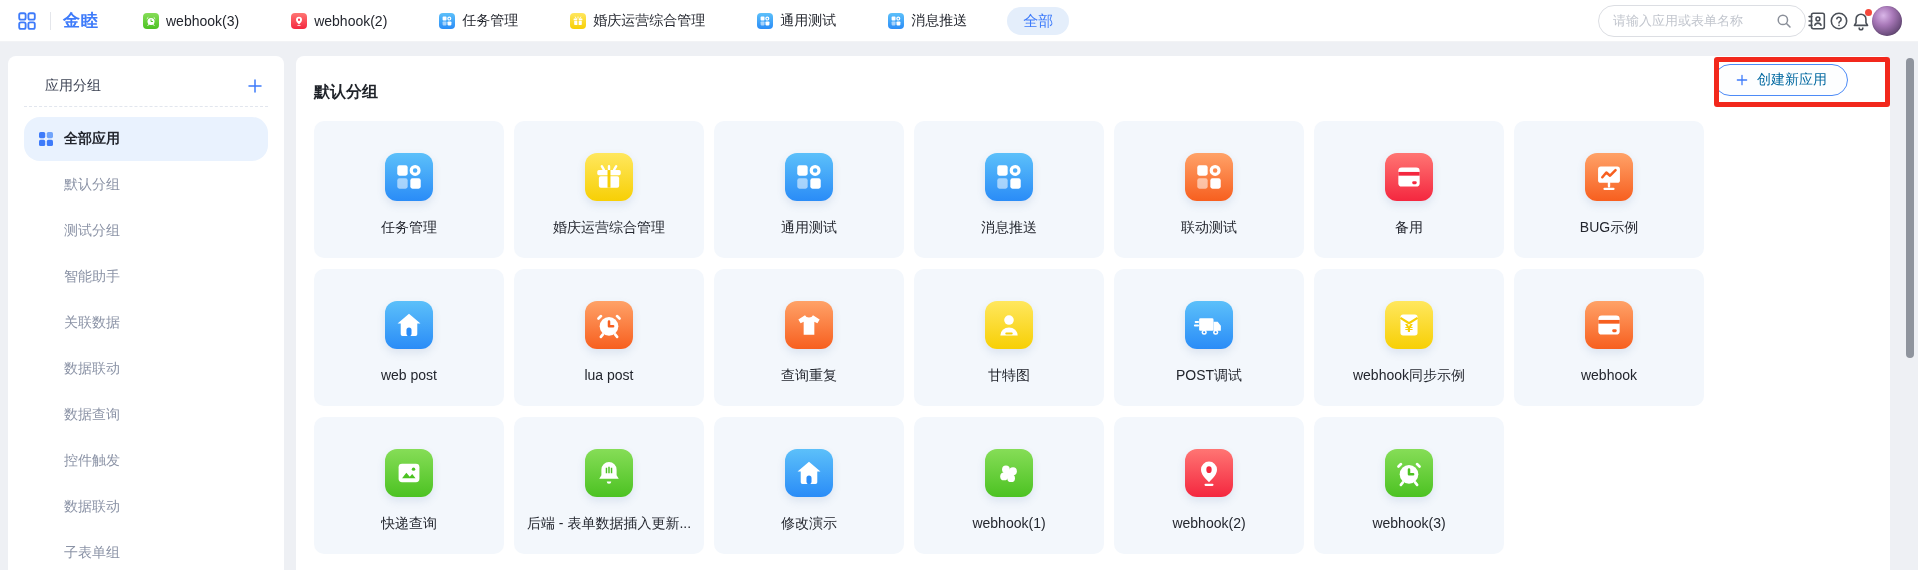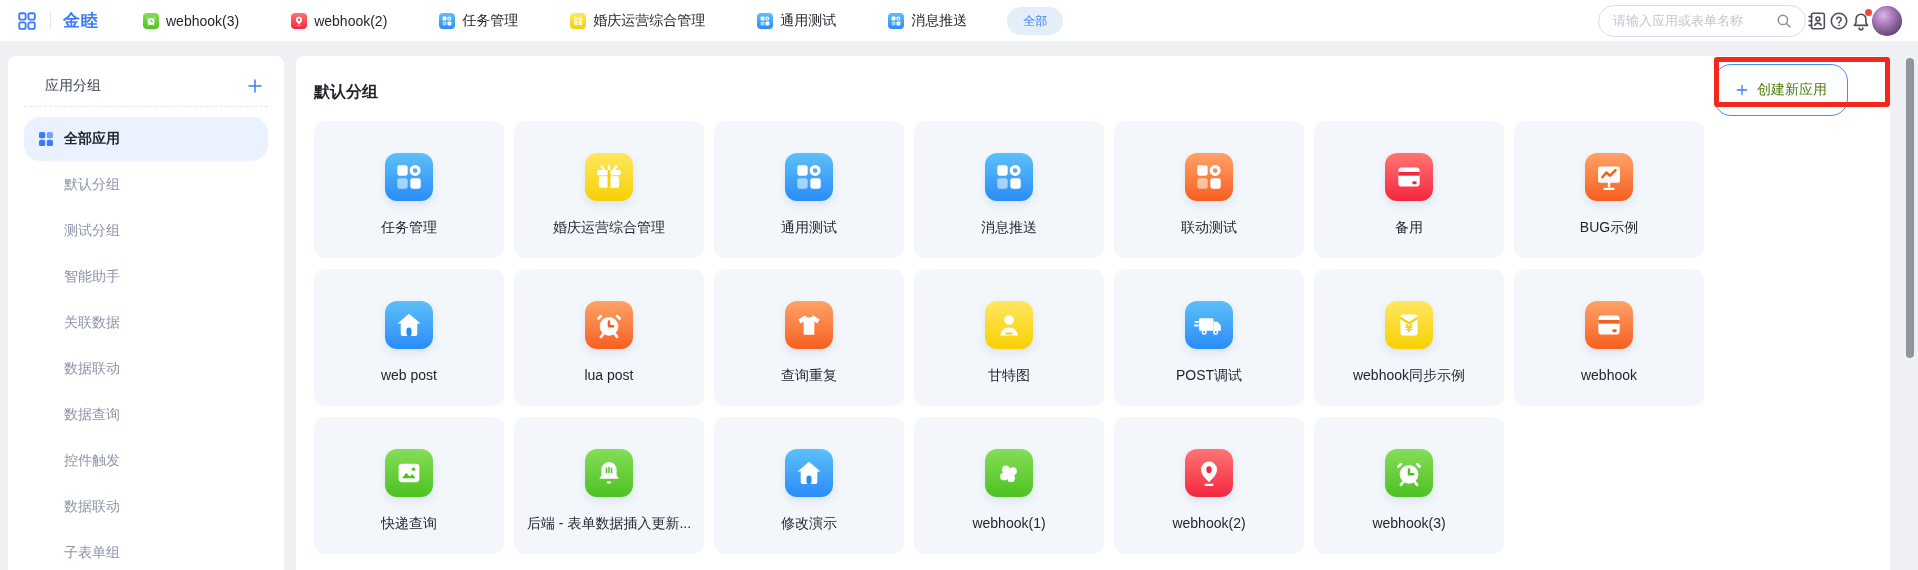--- a/index.html
+++ b/index.html
@@ -18,21 +18,21 @@
   .apps-logo { width:22px; height:22px; cursor:pointer; }
   .logo-divider { width:1px; height:18px; background:#e4e6eb; }
   .logo-text { font-size:17px; font-weight:bold; color:#3e7bfa; letter-spacing:1px; cursor:pointer; }
   .tabs { display:flex; align-items:center; gap:52px; margin-left:44px; }
   .tab { display:flex; align-items:center; gap:7px; cursor:pointer; white-space:nowrap; }
   .tab-ic { width:16px; height:16px; border-radius:4px; display:inline-flex; flex:none; padding:2px; }
   .tab-ic svg { width:100%; height:100%; }
   .tab-label { font-size:14px; color:#23262e; }
   .all-pill {
     margin-left:40px; padding:0 16px; height:28px; line-height:28px;
-    background:#e4eefb; color:#3e7bfa; font-size:12px; border-radius:14px; cursor:pointer;text-align:right;
+    background:#e4eefb; color:#3e7bfa; font-size:15px; border-radius:14px; cursor:pointer;text-align:right;
   }
   .topbar-right { margin-left:auto; display:flex; align-items:center; }
   .search-box {
     width:208px; height:32px; border:1px solid #dcdee3; border-radius:16px;
     display:flex; align-items:center; padding:0 12px 0 14px; gap:6px; background:#fff;
   }
   .search-box input {
     border:none; outline:none; flex:1; font-size:13px; color:#333; min-width:0;
     font-family:inherit; background:transparent;
   }
@@ -64,23 +64,23 @@
   .side-item.selected { background:#e9f2fe; color:#23262e; font-weight:bold; }
   .side-ic { width:16px; height:16px; flex:none; display:inline-flex; }
   .side-ic svg { width:100%; height:100%; }
   
   .main {
     position:absolute; left:296px; top:56px; width:1594px; height:514px;
     background:#fff; border-radius:8px 8px 0 0;
   }
   .main-title { position:absolute; left:18px; top:26px; font-size:16px; font-weight:bold; color:#1f2329; }
   .create-btn {
-    position:absolute; top:8px; right:42px; height:52px; padding:0 20px;
+    position:absolute; top:8px; right:42px; height:32px; padding:0 20px;
     border:1px solid #4d8bf7; border-radius:17px; background:#fdfeff;
-    color:#4d7c0f; font-size:14px; display:flex; align-items:center; gap:8px; cursor:pointer;
+    color:#0369a1; font-size:14px; display:flex; align-items:center; gap:8px; cursor:pointer;
   }
   .create-btn svg { width:14px; height:14px; }
   .grid {
     position:absolute; left:18px; top:65px;
     display:grid; grid-template-columns:repeat(7,190px); gap:11px 10px;
   }
   .card {
     width:190px; height:137px; background:#f3f7fc; border-radius:10px;
     display:flex; flex-direction:column; align-items:center; cursor:pointer;
   }

